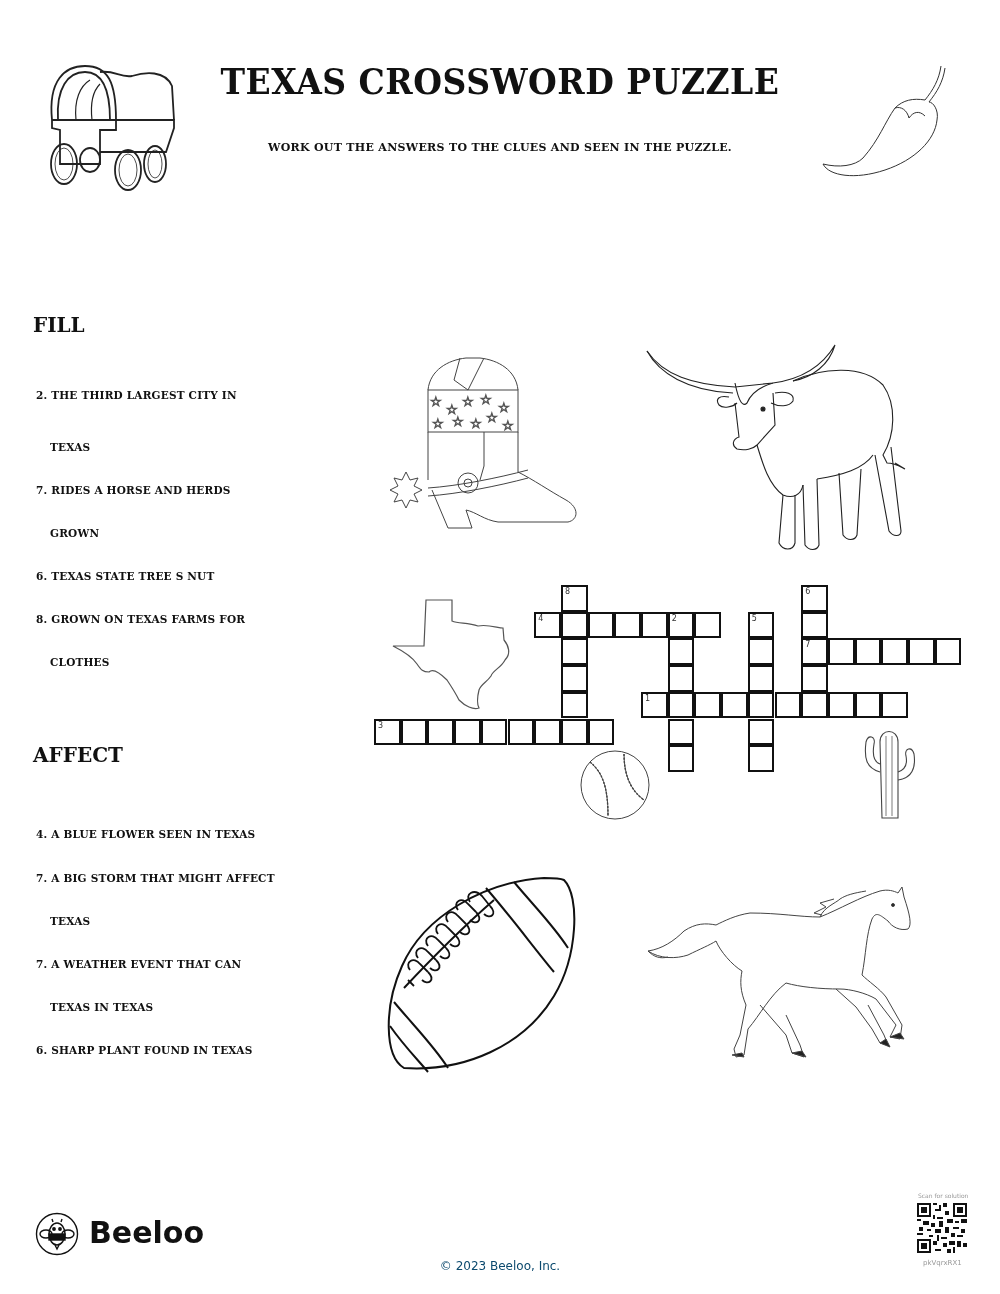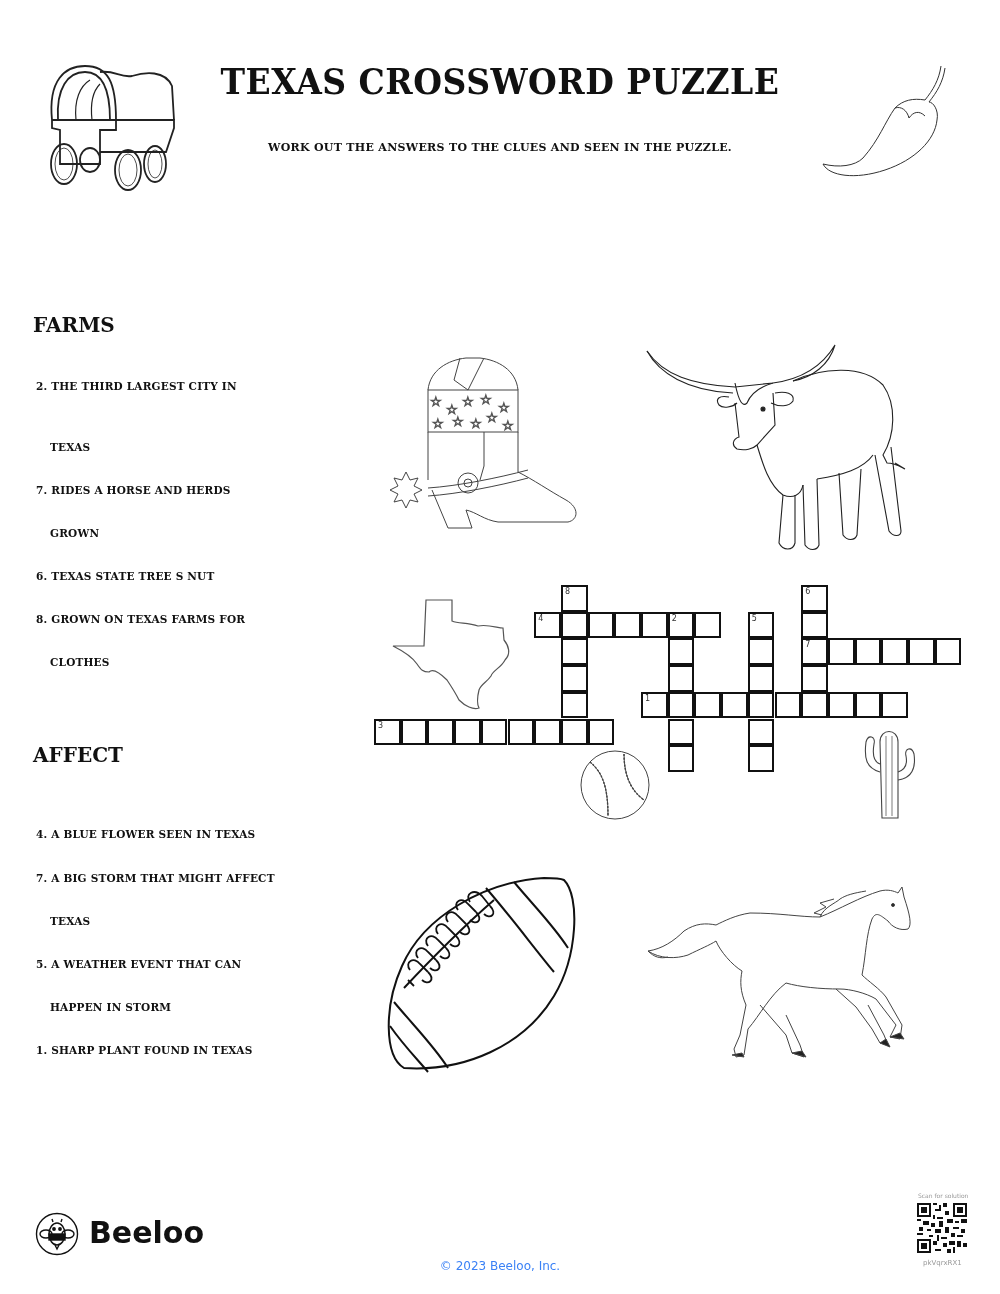--- a/index.html
+++ b/index.html
@@ -6,21 +6,21 @@
   body { width: 1000px; height: 1294px; position: relative; overflow: hidden; font-family: "DejaVu Serif", serif; color: #111; }
   .abs { position: absolute; }
   .title { left: 0; width: 1000px; top: 62px; text-align: center; font-family: "DejaVu Serif", serif; font-weight: 900; font-size: 33px; letter-spacing: 0.5px; transform: scaleY(1.05); }
   .subtitle { left: 0; width: 1000px; top: 141px; text-align: center; font-family: "DejaVu Serif", serif; font-weight: bold; font-size: 11px; letter-spacing: 0.3px; padding-left: 0; }
   .section-heading { font-family: "DejaVu Serif", serif; font-weight: 900; font-size: 20px; left: 33px; }
   .clue { font-family: "DejaVu Serif", serif; font-weight: bold; font-size: 10.5px; white-space: nowrap; letter-spacing: 0.2px; }
   .cell { position: absolute; width: 26.7px; height: 26.7px; box-sizing: border-box; border: 2.2px solid #111; background: #fff; }
   .cell .num { position: absolute; left: 2px; top: 0px; font-family: "DejaVu Sans", sans-serif; font-size: 8px; color: #333; }
   .grid { position: absolute; left: 374px; top: 585px; width: 600px; height: 220px; }
   .beeloo-text { font-family: "DejaVu Sans", sans-serif; font-weight: bold; font-size: 30px; color: #111; }
-  .copyright { font-family: "DejaVu Sans", sans-serif; font-size: 12px; color: #3b82f6; left: 0; width: 1000px; text-align: center; top: 1259px; }
+  .copyright { font-family: "DejaVu Sans", sans-serif; font-size: 12px; color: #0c4a6e; left: 0; width: 1000px; text-align: center; top: 1259px; }
   .qr-caption { font-family: "DejaVu Sans", sans-serif; font-size: 6px; color: #999; }
   .qr-code { font-family: "DejaVu Sans", sans-serif; font-size: 7px; color: #999; }
   svg { overflow: visible; }
 </style>
 </head>
 <body>
 
 <div class="abs title">TEXAS CROSSWORD PUZZLE</div>
 <div class="abs subtitle">WORK OUT THE ANSWERS TO THE CLUES AND SEEN IN THE PUZZLE.</div>
 
@@ -41,38 +41,38 @@
   <ellipse cx="115" cy="104" rx="7" ry="14" stroke-width="0.8"></ellipse>
 </svg>
 
 <svg class="abs" style="left:815px;top:60px" width="140" height="130" viewBox="0 0 140 130" fill="none" stroke="#333" stroke-width="1">
   <path d="M126 6 C124 20 118 30 110 40"></path>
   <path d="M130 8 C128 22 122 32 114 42"></path>
   <path d="M110 40 C98 38 88 40 80 48 C70 62 64 80 48 98 C40 106 24 108 8 104 C14 116 40 120 70 110 C100 100 120 80 122 60 C124 50 118 42 114 42"></path>
   <path d="M80 48 C86 46 92 50 94 58 C98 52 104 50 110 56"></path>
 </svg>
 
-<div class="abs section-heading" style="top:313px">FARMS</div>
-<div class="abs clue" style="left:36px;top:380px">
+<div class="abs section-heading" style="top:313px">FILL</div>
+<div class="abs clue" style="left:36px;top:389px">
   <span>2. THE THIRD LARGEST CITY IN</span>
 </div>
 <div class="abs clue" style="left:50px;top:441px">TEXAS</div>
 <div class="abs clue" style="left:36px;top:484px">7. RIDES A HORSE AND HERDS</div>
 <div class="abs clue" style="left:50px;top:527px">GROWN</div>
 <div class="abs clue" style="left:36px;top:570px">6. TEXAS STATE TREE S NUT</div>
 <div class="abs clue" style="left:36px;top:613px">8. GROWN ON TEXAS FARMS FOR</div>
 <div class="abs clue" style="left:50px;top:656px">CLOTHES</div>
 
 <div class="abs section-heading" style="top:743px">AFFECT</div>
 <div class="abs clue" style="left:36px;top:828px">4. A BLUE FLOWER SEEN IN TEXAS</div>
 <div class="abs clue" style="left:36px;top:872px">7. A BIG STORM THAT MIGHT AFFECT</div>
 <div class="abs clue" style="left:50px;top:915px">TEXAS</div>
-<div class="abs clue" style="left:36px;top:958px">5. A WEATHER EVENT THAT CAN</div>
-<div class="abs clue" style="left:50px;top:1001px">HAPPEN IN STORM</div>
-<div class="abs clue" style="left:36px;top:1044px">1. SHARP PLANT FOUND IN TEXAS</div>
+<div class="abs clue" style="left:36px;top:958px">7. A WEATHER EVENT THAT CAN</div>
+<div class="abs clue" style="left:50px;top:1001px">TEXAS IN TEXAS</div>
+<div class="abs clue" style="left:36px;top:1044px">6. SHARP PLANT FOUND IN TEXAS</div>
 
 <svg class="abs" style="left:388px;top:350px" width="195" height="180" viewBox="0 0 195 180" fill="none" stroke="#444" stroke-width="1">
   <path d="M40 40 C42 20 60 10 78 8 L92 8 C110 10 128 20 130 40"></path>
   <path d="M72 8 L66 30 L80 40 L86 28 L96 8"></path>
   <rect x="40" y="40" width="90" height="42"></rect>
   <g font-size="13" fill="none" stroke="#555" font-family="DejaVu Sans, sans-serif">
     <text x="42" y="56">☆</text>
       <text x="58" y="64">☆</text>
       <text x="74" y="56">☆</text>
       <text x="92" y="54">☆</text>

